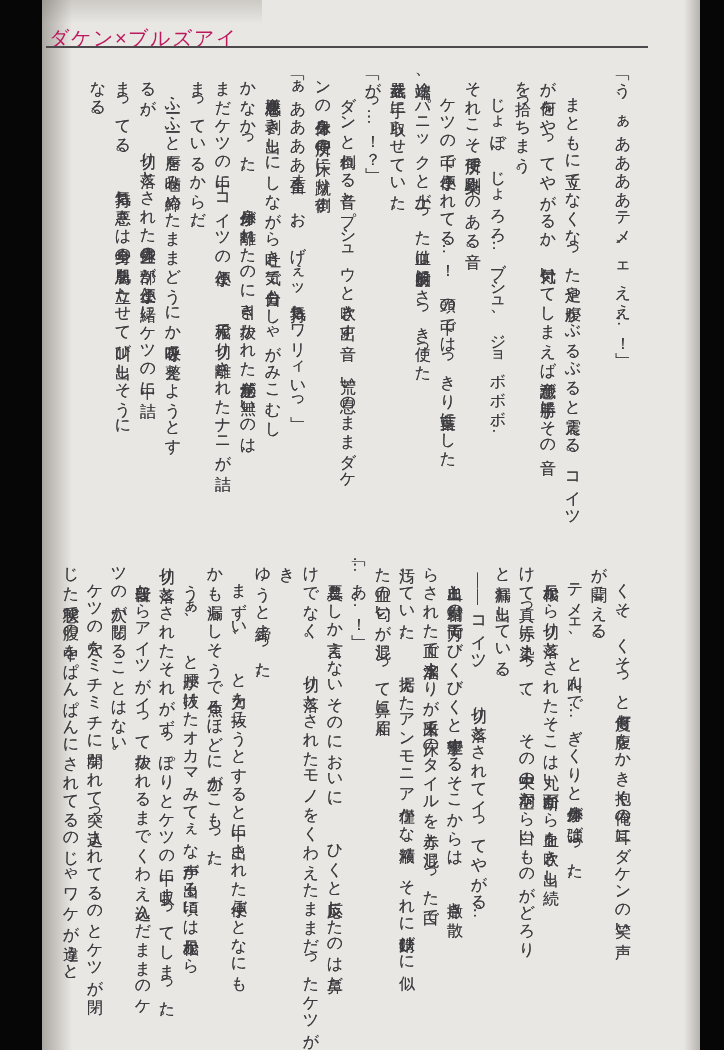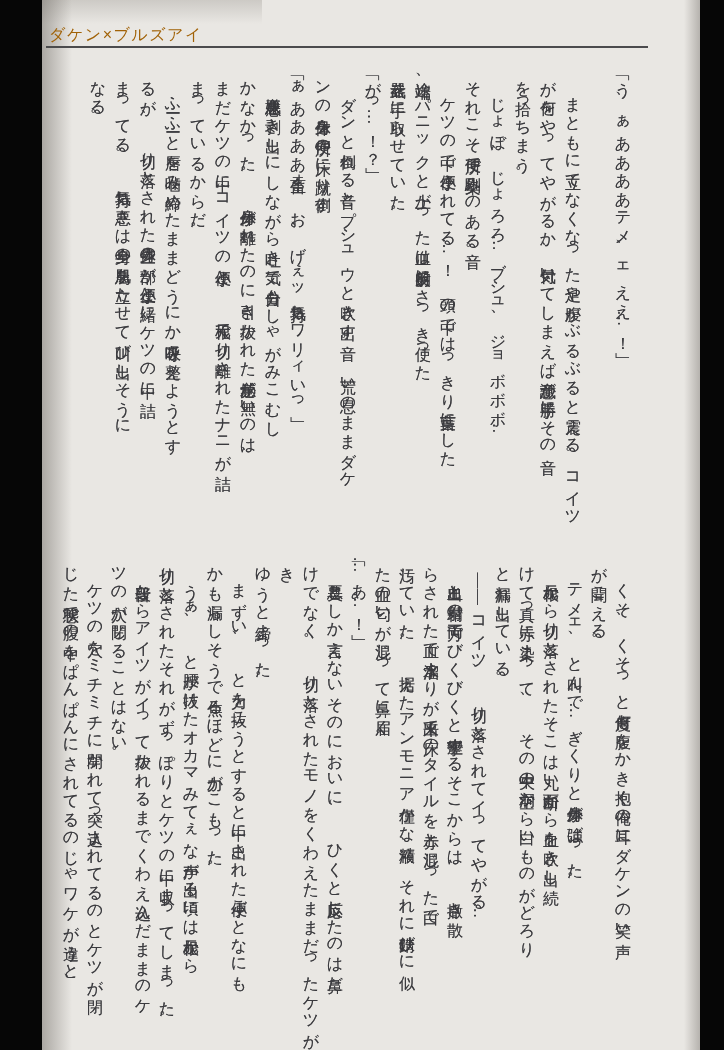--- a/index.html
+++ b/index.html
@@ -15,21 +15,21 @@
     background:linear-gradient(to right,rgba(95,90,84,.45),rgba(95,90,84,0));}
   .edge-right{position:absolute;right:0;top:0;width:24px;height:100%;background:#060606;}
   .shadow-right{position:absolute;right:24px;top:0;width:16px;height:100%;
     background:linear-gradient(to left,rgba(85,80,74,.35),rgba(85,80,74,0));}
   .corner-shade{position:absolute;left:42px;top:0;width:220px;height:24px;
     background:linear-gradient(to bottom,rgba(120,115,108,.25),rgba(120,115,108,0));}
 
   .header-title{
     position:absolute;left:49px;top:25px;
     font-family:"Liberation Sans","DejaVu Sans",sans-serif;
-    font-size:16px;letter-spacing:1.5px;color:#a16207;
+    font-size:20px;letter-spacing:1.5px;color:#be185d;
   }
   .header-rule{
     position:absolute;left:46px;top:46px;width:602px;height:1.5px;
     background:#4b4b4d;
   }
 
   .vtext{
     position:absolute;
     writing-mode:vertical-rl;
     -webkit-writing-mode:vertical-rl;

